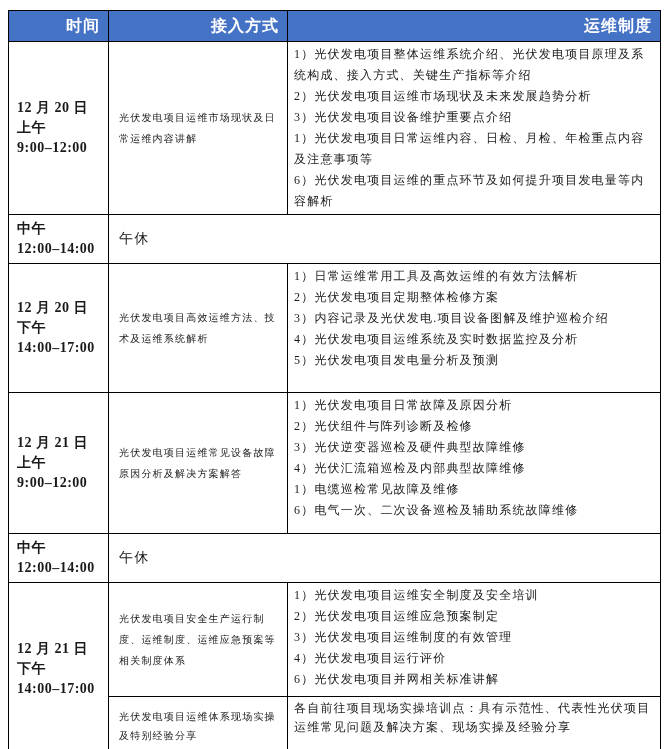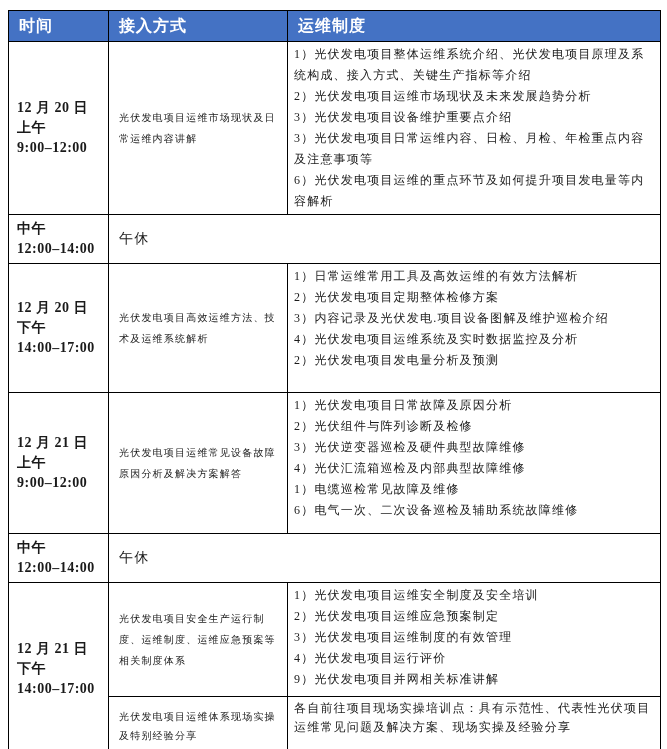--- a/index.html
+++ b/index.html
@@ -24,21 +24,21 @@
   col.c-time { width: 100px; }
   col.c-content { width: 179px; }
   col.c-intro { width: 373px; }
   th, td { border: 1.5px solid var(--border, #000000); }
   thead tr { height: 31px; }
   th {
     background: var(--header_bg, #4472C4);
     color: var(--header_text, #ffffff);
     font-size: 16px;
     font-weight: bold;
-    text-align: left;
+    text-align: right;
     padding: 4px 8px 4px 10px;
     letter-spacing: 1px;
   }
   td.time {
     font-weight: bold;
     font-size: 14px;
     vertical-align: middle;
     padding: 4px 2px 4px 8px;
     line-height: 20px;
     letter-spacing: 0.5px;
@@ -96,21 +96,21 @@
         <td class="time">
           <div>12 月 20 日</div>
           <div>上午</div>
           <div>9:00–12:00</div>
         </td>
         <td class="content">光伏发电项目运维市场现状及日常运维内容讲解</td>
         <td class="intro">
           <div>1）光伏发电项目整体运维系统介绍、光伏发电项目原理及系统构成、接入方式、关键生产指标等介绍</div>
           <div>2）光伏发电项目运维市场现状及未来发展趋势分析</div>
           <div>3）光伏发电项目设备维护重要点介绍</div>
-          <div>3）光伏发电项目日常运维内容、日检、月检、年检重点内容及注意事项等</div>
+          <div>1）光伏发电项目日常运维内容、日检、月检、年检重点内容及注意事项等</div>
           <div>6）光伏发电项目运维的重点环节及如何提升项目发电量等内容解析</div>
         </td>
       </tr>
 
       <tr class="r2">
         <td class="time">
           <div>中午</div>
           <div>12:00–14:00</div>
         </td>
         <td class="lunch" colspan="2">午休</td>
@@ -121,21 +121,21 @@
           <div>12 月 20 日</div>
           <div>下午</div>
           <div>14:00–17:00</div>
         </td>
         <td class="content">光伏发电项目高效运维方法、技术及运维系统解析</td>
         <td class="intro">
           <div>1）日常运维常用工具及高效运维的有效方法解析</div>
           <div>2）光伏发电项目定期整体检修方案</div>
           <div>3）内容记录及光伏发电.项目设备图解及维护巡检介绍</div>
           <div>4）光伏发电项目运维系统及实时数据监控及分析</div>
-          <div>2）光伏发电项目发电量分析及预测</div>
+          <div>5）光伏发电项目发电量分析及预测</div>
         </td>
       </tr>
 
       <tr class="r4">
         <td class="time">
           <div>12 月 21 日</div>
           <div>上午</div>
           <div>9:00–12:00</div>
         </td>
         <td class="content">光伏发电项目运维常见设备故障原因分析及解决方案解答</td>
@@ -162,21 +162,21 @@
           <div>12 月 21 日</div>
           <div>下午</div>
           <div>14:00–17:00</div>
         </td>
         <td class="content">光伏发电项目安全生产运行制度、运维制度、运维应急预案等相关制度体系</td>
         <td class="intro">
           <div>1）光伏发电项目运维安全制度及安全培训</div>
           <div>2）光伏发电项目运维应急预案制定</div>
           <div>3）光伏发电项目运维制度的有效管理</div>
           <div>4）光伏发电项目运行评价</div>
-          <div>9）光伏发电项目并网相关标准讲解</div>
+          <div>6）光伏发电项目并网相关标准讲解</div>
         </td>
       </tr>
 
       <tr class="r6b">
         <td class="content tight">光伏发电项目运维体系现场实操及特别经验分享</td>
         <td class="intro tight">各自前往项目现场实操培训点：具有示范性、代表性光伏项目运维常见问题及解决方案、现场实操及经验分享</td>
       </tr>
 
     </tbody>
   </table>

